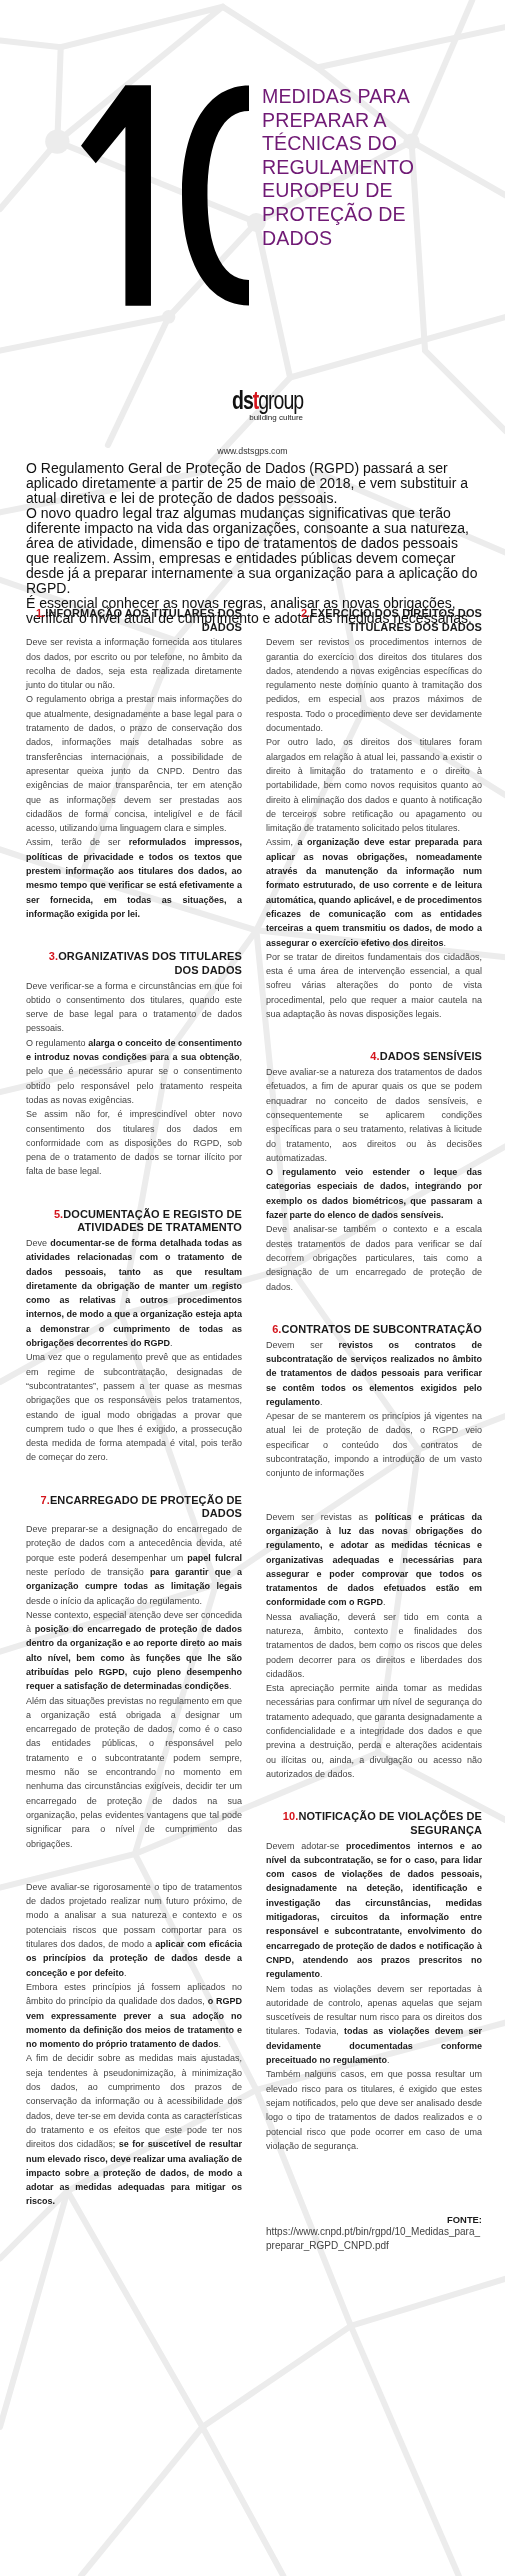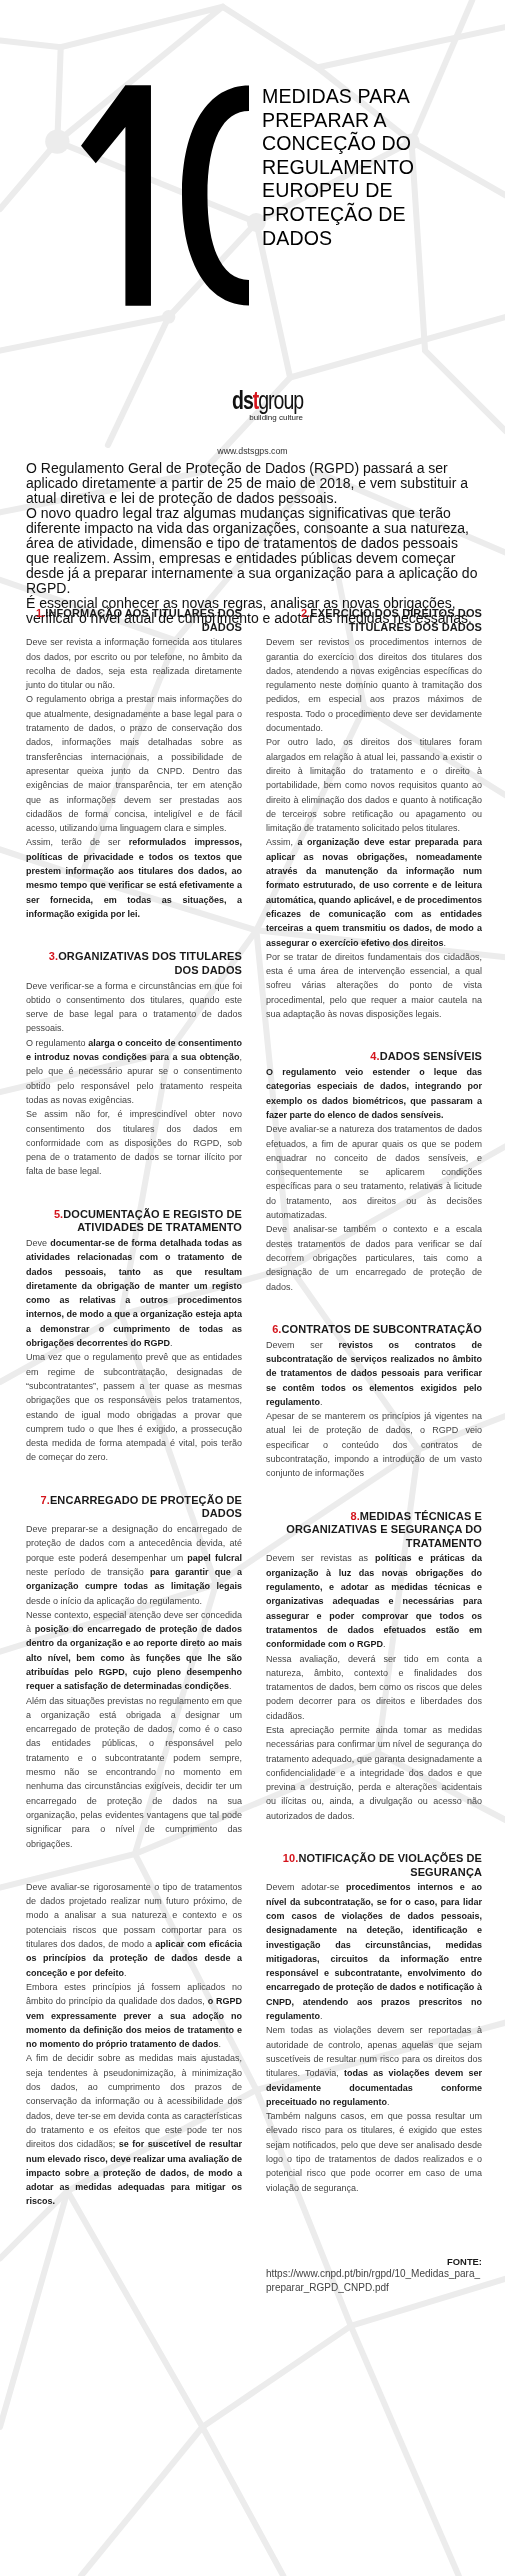--- a/index.html
+++ b/index.html
@@ -21,21 +21,21 @@
     position: absolute; left: 81px; top: 85px;
     width: 74px; height: 221px;
   }
   .big-zero {
     position: absolute; left: 182px; top: 85px;
     width: 67px; height: 221px;
   }
   .hero-title {
     position: absolute; left: 262px; top: 85px;
     font-family: "Liberation Sans", sans-serif;
-    font-size: 19.6px; line-height: 23.6px; color: #000000;
+    font-size: 19.6px; line-height: 23.6px; color: #701a75;
     letter-spacing: 0.1px;
   }
   .hero-title div { white-space: nowrap; }
   .logo { position: absolute; left: 202px; top: 388px; width: 101px; text-align: right; }
   .logo-word { font-family: "Liberation Sans Narrow", "Liberation Sans", sans-serif; font-size: 25px; line-height: 24px; letter-spacing: -1.3px; font-weight: bold; color: #111; display: inline-block; transform: scaleX(0.78); transform-origin: right; }
   .logo-word .red { color: #d4141c; }
   .logo-word .thin { font-weight: normal; }
   .tagline { font-size: 8px; color: #222; margin-top: 1.3px; }
   .url { position: absolute; left: 202px; top: 446px; width: 101px; text-align: center; font-size: 8.8px; color: #333; }
 
@@ -116,21 +116,21 @@
   <div class="hero">
     <svg class="big-one" viewBox="0 0 110 328">
       <polygon points="66,0 104,0 104,328 66,328 66,62 22,116 0,90" fill="#000"></polygon>
     </svg>
     <svg class="big-zero" viewBox="0 0 100 328">
       <path d="M100,0 C40,0 0,60 0,164 C0,268 40,328 100,328 L100,290 C62,290 38,248 38,164 C38,80 62,38 100,38 Z" fill="#000"></path>
     </svg>
     <div class="hero-title">
       <div>MEDIDAS PARA</div>
       <div>PREPARAR A</div>
-      <div>CONCEÇÃO DO</div>
+      <div>TÉCNICAS DO</div>
       <div>REGULAMENTO</div>
       <div>EUROPEU DE</div>
       <div>PROTEÇÃO DE</div>
       <div>DADOS</div>
     </div>
     <div class="logo">
       <div class="logo-word"><span>ds</span><span class="red">t</span><span class="thin">group</span></div>
       <div class="tagline">building culture</div>
     </div>
     <div class="url">www.dstsgps.com</div>
@@ -188,34 +188,33 @@
         <div class="sec-body">
           <p>Devem ser revistos os procedimentos internos de garantia do exercício dos direitos dos titulares dos dados, atendendo a novas exigências específicas do regulamento neste domínio quanto à tramitação dos pedidos, em especial aos prazos máximos de resposta. Todo o procedimento deve ser devidamente documentado.</p>
           <p>Por outro lado, os direitos dos titulares foram alargados em relação à atual lei, passando a existir o direito à limitação do tratamento e o direito à portabilidade, bem como novos requisitos quanto ao direito à eliminação dos dados e quanto à notificação de terceiros sobre retificação ou apagamento ou limitação de tratamento solicitado pelos titulares.</p>
           <p>Assim, <b>a organização deve estar preparada para aplicar as novas obrigações, nomeadamente através da manutenção da informação num formato estruturado, de uso corrente e de leitura automática, quando aplicável, e de procedimentos eficazes de comunicação com as entidades terceiras a quem transmitiu os dados, de modo a assegurar o exercício efetivo dos direitos</b>.</p>
           <p>Por se tratar de direitos fundamentais dos cidadãos, esta é uma área de intervenção essencial, a qual sofreu várias alterações do ponto de vista procedimental, pelo que requer a maior cautela na sua adaptação às novas disposições legais.</p>
         </div>
       </div>
       <div class="section">
         <div class="sec-title"><span class="num">4.</span><span>DADOS SENSÍVEIS</span></div>
         <div class="sec-body">
+          <p>Deve avaliar-se a natureza dos tratamentos de dados efetuados, a fim de apurar quais os que se podem enquadrar no conceito de dados sensíveis, e consequentemente se aplicarem condições específicas para o seu tratamento, relativas à licitude do tratamento, aos direitos ou às decisões automatizadas.</p>
           <p><b>O regulamento veio estender o leque das categorias especiais de dados, integrando por exemplo os dados biométricos, que passaram a fazer parte do elenco de dados sensíveis.</b></p>
-          <p>Deve avaliar-se a natureza dos tratamentos de dados efetuados, a fim de apurar quais os que se podem enquadrar no conceito de dados sensíveis, e consequentemente se aplicarem condições específicas para o seu tratamento, relativas à licitude do tratamento, aos direitos ou às decisões automatizadas.</p>
           <p>Deve analisar-se também o contexto e a escala destes tratamentos de dados para verificar se daí decorrem obrigações particulares, tais como a designação de um encarregado de proteção de dados.</p>
         </div>
       </div>
       <div class="section">
         <div class="sec-title"><span class="num">6.</span><span>CONTRATOS DE SUBCONTRATAÇÃO</span></div>
         <div class="sec-body">
           <p>Devem ser <b>revistos os contratos de subcontratação de serviços realizados no âmbito de tratamentos de dados pessoais para verificar se contêm todos os elementos exigidos pelo regulamento</b>.</p>
           <p>Apesar de se manterem os princípios já vigentes na atual lei de proteção de dados, o RGPD veio especificar o conteúdo dos contratos de subcontratação, impondo a introdução de um vasto conjunto de informações</p>
         </div>
       </div>
       <div class="section">
-        <div class="sec-title"><span class="num">8.</span><span>MEDIDAS TÉCNICAS E ORGANIZATIVAS E SEGURANÇA DO TRATAMENTO</span></div>
         <div class="sec-body">
           <p>Devem ser revistas as <b>políticas e práticas da organização à luz das novas obrigações do regulamento, e adotar as medidas técnicas e organizativas adequadas e necessárias para assegurar e poder comprovar que todos os tratamentos de dados efetuados estão em conformidade com o RGPD</b>.</p>
           <p>Nessa avaliação, deverá ser tido em conta a natureza, âmbito, contexto e finalidades dos tratamentos de dados, bem como os riscos que deles podem decorrer para os direitos e liberdades dos cidadãos.</p>
           <p>Esta apreciação permite ainda tomar as medidas necessárias para confirmar um nível de segurança do tratamento adequado, que garanta designadamente a confidencialidade e a integridade dos dados e que previna a destruição, perda e alterações acidentais ou ilícitas ou, ainda, a divulgação ou acesso não autorizados de dados.</p>
         </div>
       </div>
       <div class="section">
         <div class="sec-title"><span class="num">10.</span><span>NOTIFICAÇÃO DE VIOLAÇÕES DE SEGURANÇA</span></div>
         <div class="sec-body">
           <p>Devem adotar-se <b>procedimentos internos e ao nível da subcontratação, se for o caso, para lidar com casos de violações de dados pessoais, designadamente na deteção, identificação e investigação das circunstâncias, medidas mitigadoras, circuitos da informação entre responsável e subcontratante, envolvimento do encarregado de proteção de dados e notificação à CNPD, atendendo aos prazos prescritos no regulamento</b>.</p>

